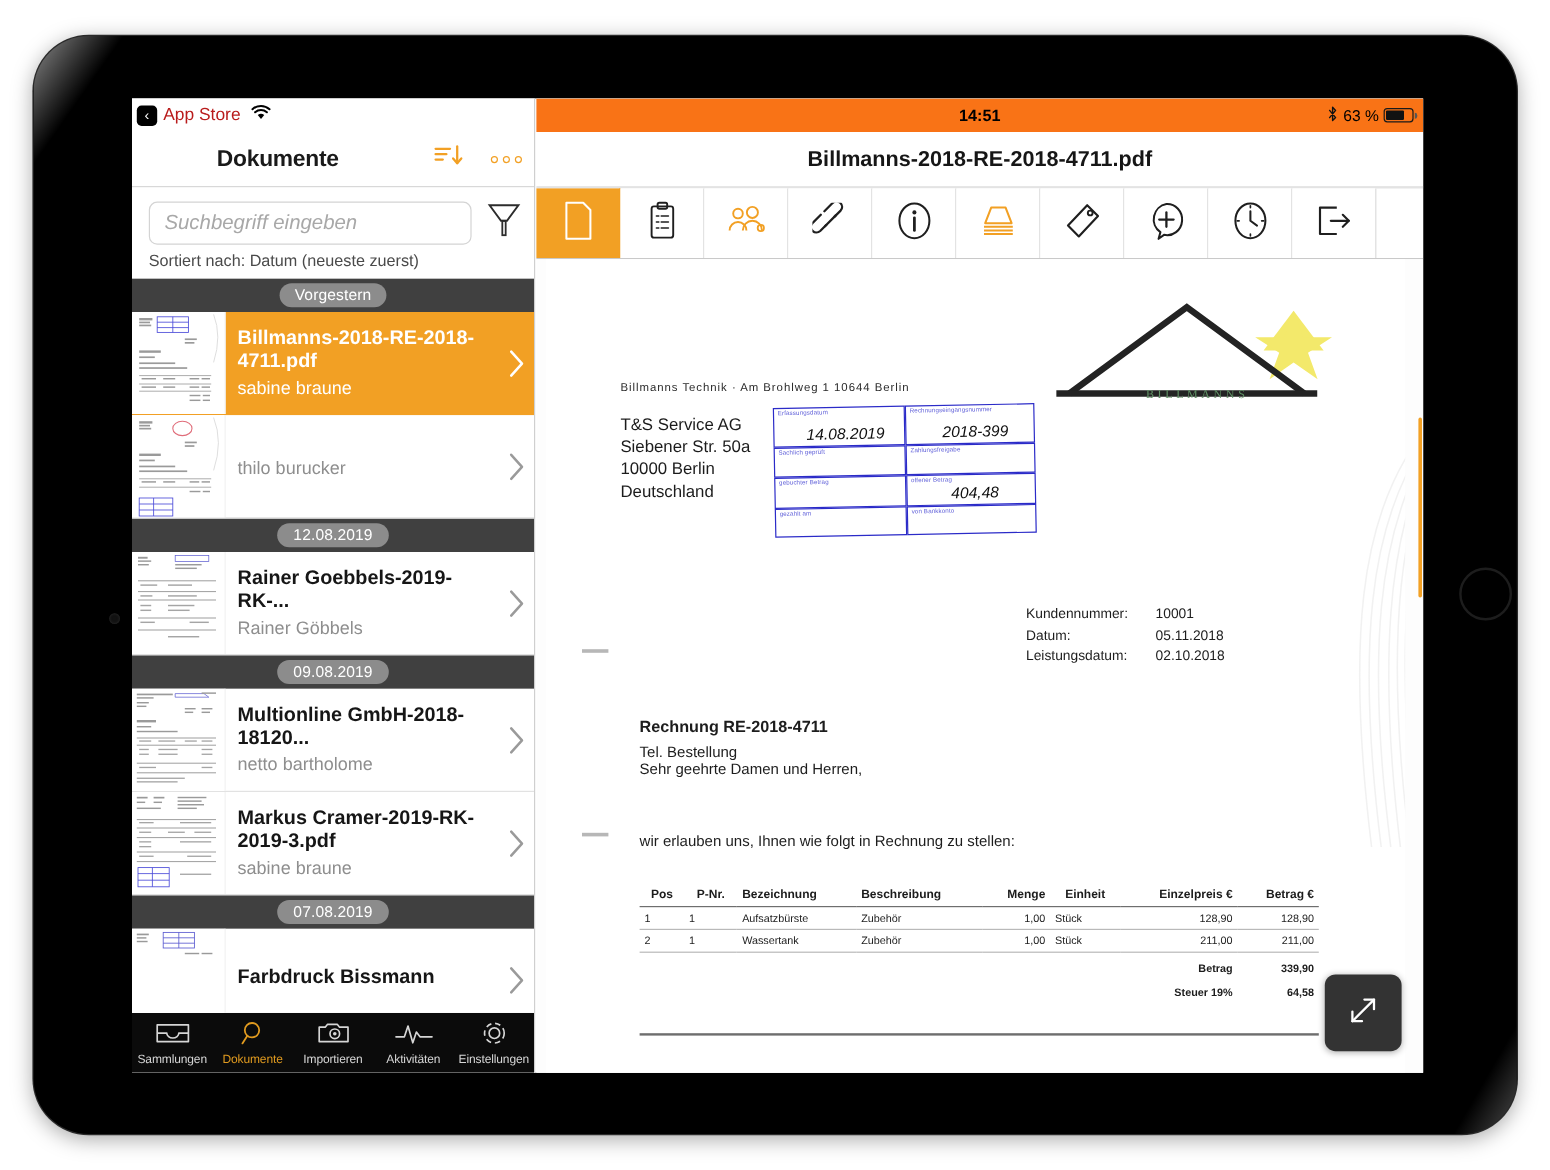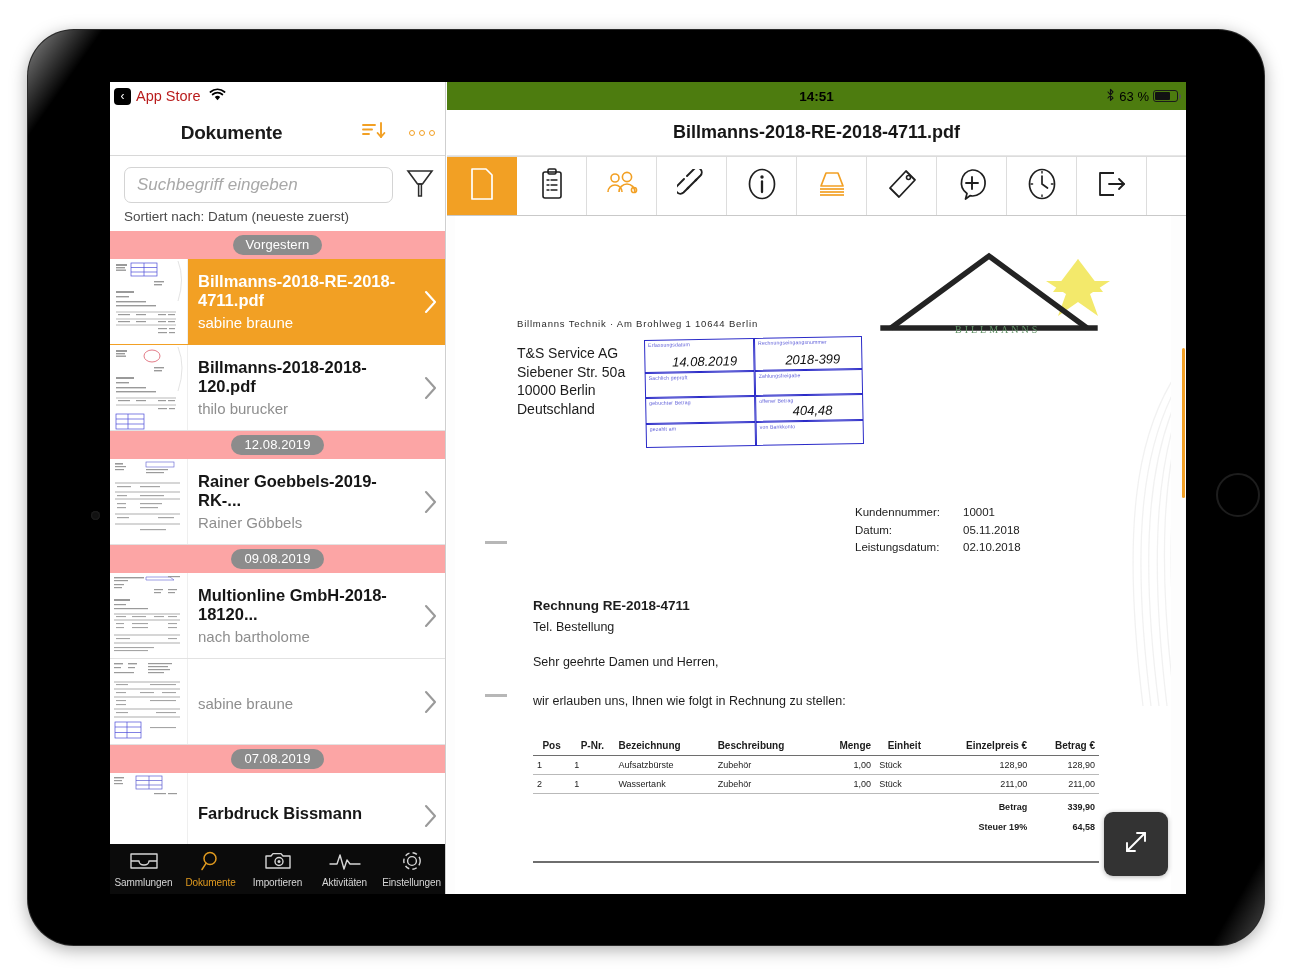--- a/index.html
+++ b/index.html
@@ -126,21 +126,21 @@
 
   #doc-list {
     flex: 1;
     overflow: hidden;
     background: #f4f4f4;
     position: relative;
   }
   .date-sep {
     height: 28px;
     display: flex; align-items: center; justify-content: center;
-    background: #fca5a5;
+    background: #404040;
   }
   .date-pill {
     background: #8c8c8c; color: #ffffff;
     font-size: 13px;
     padding: 2px 13px 3px;
     border-radius: 11px;
     letter-spacing: 0.1px;
   }
   .doc-row {
     height: 86px;
@@ -201,21 +201,21 @@
     position: absolute; left: 337px; top: 0;
     width: 739px; height: 812px;
     background: #ffffff;
     display: flex; flex-direction: column;
   }
   .main-statusbar {
     height: 28px;
     display: flex; align-items: center; justify-content: center;
     position: relative;
     font-size: 13.5px; font-weight: 700; color: #000;
-    background: #4d7c0f;
+    background: #f97316;
   }
   .status-right {
     position: absolute; right: 8px;
     display: flex; align-items: center; gap: 4px;
     font-size: 13px; font-weight: 400;
   }
   .battery {
     width: 25px; height: 12px;
     border: 1.3px solid #1a1a1a; border-radius: 3px;
     position: relative; display: inline-block;
@@ -320,21 +320,21 @@
     left: 400px; top: 288px;
     font-size: 11.5px; line-height: 1.53; color: #1d1d1d;
   }
   #customer-block table { border-collapse: collapse; }
   #customer-block td { padding: 0 0 0 0; vertical-align: top; }
   #customer-block td.k { width: 108px; }
 
   #invoice-head { left: 78px; top: 382px; }
   #inv-title { font-size: 13.5px; font-weight: 700; margin-bottom: 7px; }
   #inv-sub { font-size: 12.5px; }
-  #salutation { left: 78px; top: 439px; font-size: 12.5px; }
+  #salutation { left: 78px; top: 418px; font-size: 12.5px; }
   #intro { left: 78px; top: 478px; font-size: 12.5px; }
 
   .margin-dash {
     left: 30px;
     width: 22px; height: 3px;
     background: #b7b7b7;
   }
 
   #items-table {
     left: 78px; top: 522px;
@@ -535,21 +535,20 @@
               <g stroke="#4a4ad8" stroke-width="0.7" fill="none">
                 <rect x="6" y="69" width="28" height="15"></rect>
                 <line x1="6" y1="74" x2="34" y2="74"></line>
                   <line x1="6" y1="79" x2="34" y2="79"></line>
                 <line x1="18" y1="69" x2="18" y2="84"></line>
               </g>
               <path d="M68 2 q8 20 0 44" stroke="#dcdcdc" stroke-width="0.8" fill="none"></path>
             </svg>
           </div>
           <div class="doc-meta">
-            <div class="doc-title">Billmanns-2018-2018-120.pdf</div>
             <div class="doc-sub">thilo burucker</div>
           </div>
           <div class="chevron">
             <svg width="13" height="24" viewBox="0 0 13 24">
                 <polyline points="2,2 11,12 2,22" fill="none" stroke="currentColor" stroke-width="2.1" stroke-linecap="round" stroke-linejoin="round"></polyline>
               </svg>
           </div>
         </div>
 
         <div class="date-sep">
@@ -653,21 +652,21 @@
                 <rect x="58" y="54" width="9" height="1.1"></rect>
                 <rect x="6" y="65" width="14" height="1.1"></rect>
                   <rect x="58" y="65" width="9" height="1.1"></rect>
                 <rect x="4" y="74" width="40" height="1.1"></rect>
                   <rect x="4" y="77" width="34" height="1.1"></rect>
               </g>
             </svg>
           </div>
           <div class="doc-meta">
             <div class="doc-title">Multionline GmbH-2018-18120...</div>
-            <div class="doc-sub">nach bartholome</div>
+            <div class="doc-sub">netto bartholome</div>
           </div>
           <div class="chevron">
             <svg width="13" height="24" viewBox="0 0 13 24">
                 <polyline points="2,2 11,12 2,22" fill="none" stroke="currentColor" stroke-width="2.1" stroke-linecap="round" stroke-linejoin="round"></polyline>
               </svg>
           </div>
         </div>
 
         <div class="doc-row">
           <div class="thumb">
@@ -708,20 +707,21 @@
                 <line x1="5" y1="68" x2="31" y2="68"></line>
                   <line x1="5" y1="73.5" x2="31" y2="73.5"></line>
                 <line x1="17" y1="63" x2="17" y2="79"></line>
               </g>
               <g fill="#a5a5a5">
                   <rect x="40" y="68" width="26" height="1.1"></rect>
                 </g>
             </svg>
           </div>
           <div class="doc-meta">
+            <div class="doc-title">Markus Cramer-2019-RK-2019-3.pdf</div>
             <div class="doc-sub">sabine braune</div>
           </div>
           <div class="chevron">
             <svg width="13" height="24" viewBox="0 0 13 24">
                 <polyline points="2,2 11,12 2,22" fill="none" stroke="currentColor" stroke-width="2.1" stroke-linecap="round" stroke-linejoin="round"></polyline>
               </svg>
           </div>
         </div>
 
         <div class="date-sep">

